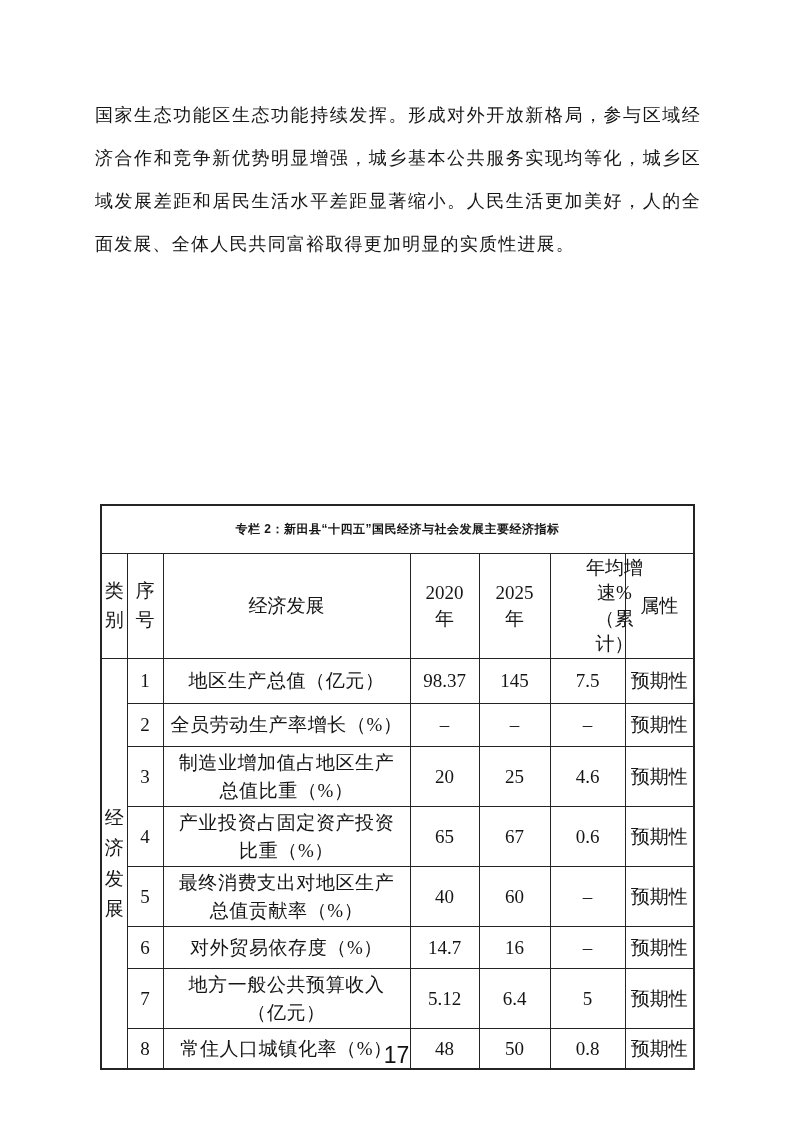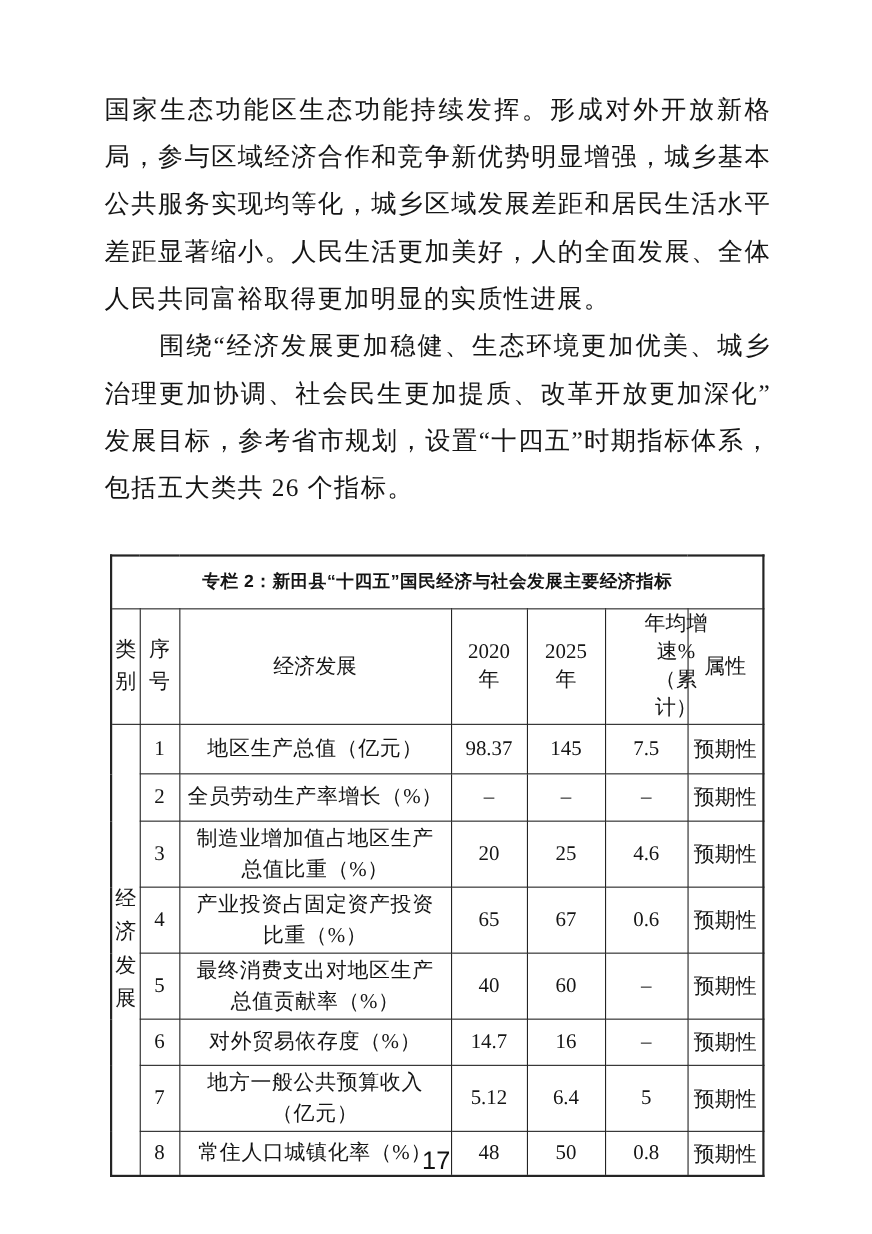--- a/index.html
+++ b/index.html
@@ -14,23 +14,23 @@
     background: #ffffff;
     margin: 0 auto;
     overflow: hidden;
     font-family: "Liberation Serif", "DejaVu Serif", serif;
     color: #151515;
   }
   
   .body-text {
     position: absolute;
     left: 95px;
-    top: 78px;
+    top: 94px;
     width: 606px;
-    font-size: 23px;
+    font-size: 18px;
     line-height: 43px;
     letter-spacing: 1.2px;
     text-align: justify;
   }
   .body-text p { margin: 0; }
   .body-text p.indent { text-indent: 2.15em; }
 
   
   table.box {
     position: absolute;
@@ -57,21 +57,21 @@
   tr.r3 { height: 55px; }
   tr.r4 { height: 55px; }
   tr.r5 { height: 55px; }
   tr.r6 { height: 42px; }
   tr.r7 { height: 55px; }
   tr.r8 { height: 40px; }
 
   .t-title td {
     font-family: "Liberation Sans", "DejaVu Sans", sans-serif;
     font-weight: bold;
-    font-size: 16px;
+    font-size: 12px;
     letter-spacing: 0.5px;
   }
   
   .v     { display: inline-block; width: 1.1em; line-height: 1.5; font-family: Liberation Serif, serif; }
   .wnum  { display: inline-block; width: 46px;  line-height: 1.35; }
   .wgrow { display: inline-block; width: 70px;  line-height: 1.35; padding-left: 28px; }
   .vcat  { display: inline-block; width: 1.1em; line-height: 1.6; }
 
   td.ind {
     text-align: center;
@@ -92,21 +92,20 @@
     color: #111;
   }
 </style>
 </head>
 <body>
 
 <div class="page">
 
   <div class="body-text">
     <p>国家生态功能区生态功能持续发挥。形成对外开放新格局，参与区域经济合作和竞争新优势明显增强，城乡基本公共服务实现均等化，城乡区域发展差距和居民生活水平差距显著缩小。人民生活更加美好，人的全面发展、全体人民共同富裕取得更加明显的实质性进展。</p>
-    <p class="indent">围绕“经济发展更加稳健、生态环境更加优美、城乡治理更加协调、社会民生更加提质、改革开放更加深化”发展目标，参考省市规划，设置“十四五”时期指标体系，包括五大类共 26 个指标。</p>
   </div>
 
   <table class="box">
     <colgroup>
       <col style="width:26px">
         <col style="width:36px">
         <col style="width:247px">
       <col style="width:69px">
         <col style="width:71px">
         <col style="width:75px">

